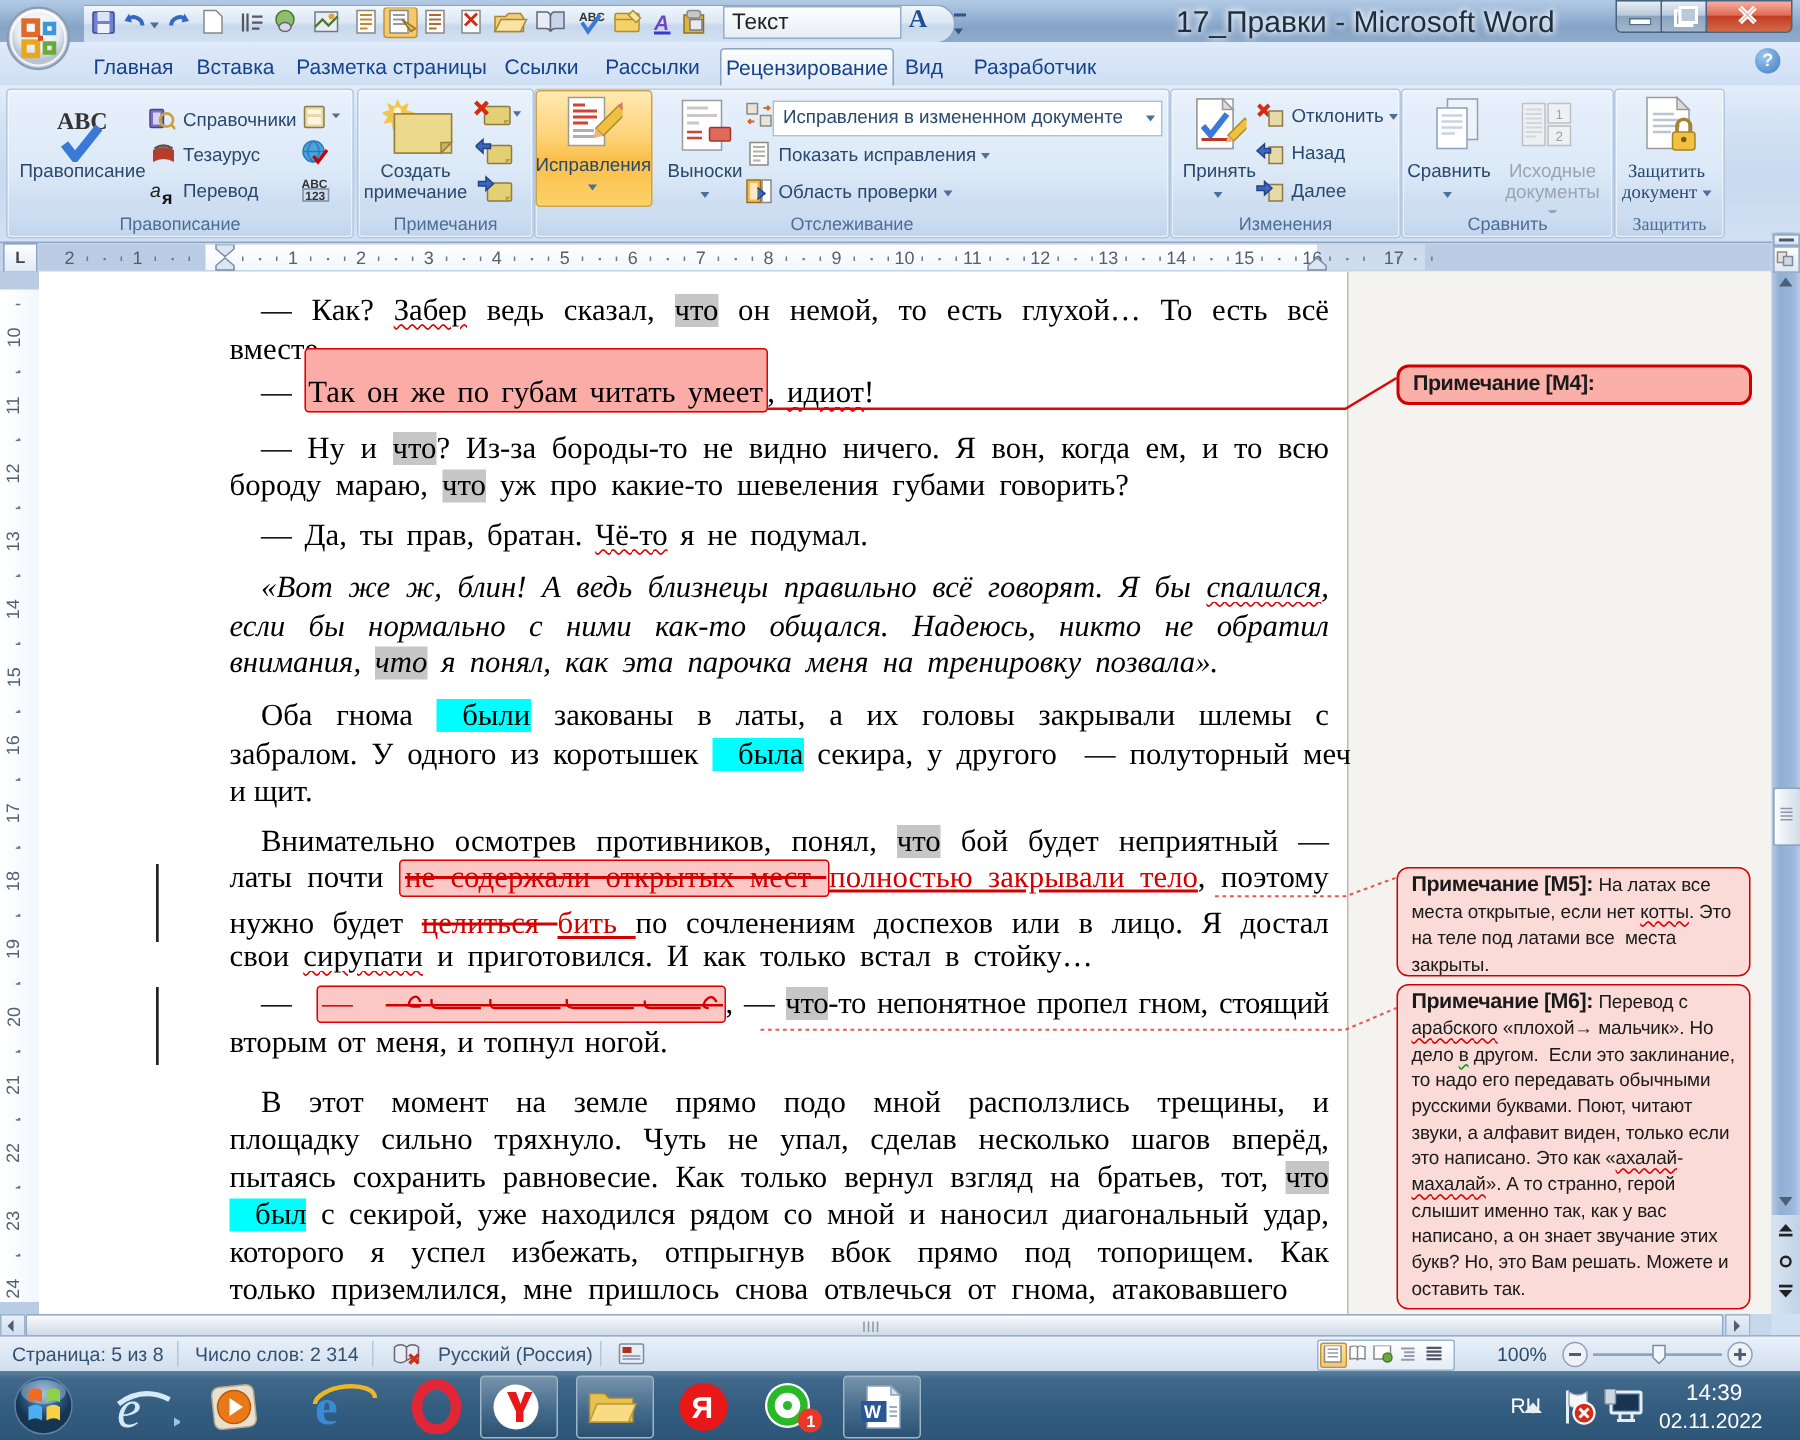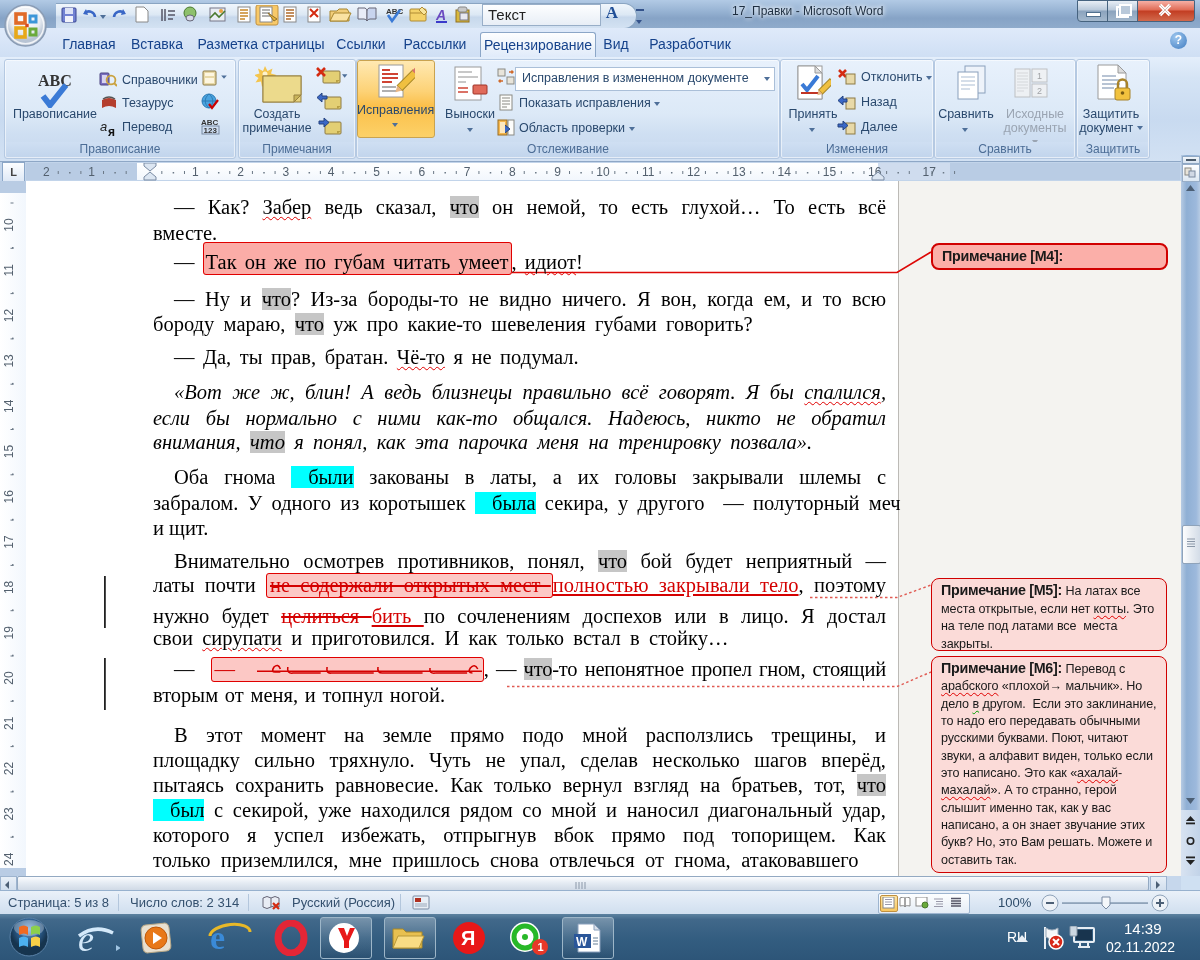--- a/index.html
+++ b/index.html
@@ -1,20 +1,20 @@
 <!DOCTYPE html>
 <html><head><meta charset="utf-8">
 <style>
 html,body{margin:0;padding:0;width:1200px;height:960px;overflow:hidden;font-family:"Liberation Sans",sans-serif;}
 #scr{position:absolute;top:0;left:0;width:1200px;height:960px;background:#cfe0f2;}
 .abs{position:absolute;}
 
 #titlebar{left:0;top:0;width:1200px;height:28px;background:linear-gradient(#b2cae5,#97b3d3 40%,#86a3c6 65%,#8fabcb);border-bottom:1px solid #6f8cab;}
 #qat{left:56px;top:3px;width:580px;height:24px;background:linear-gradient(#f0f6fc,#dce8f4 45%,#c7d8ec 55%,#d3e2f2);border:1px solid #8aa5c2;border-left:none;border-radius:0 13px 13px 0;}
-#title-text{left:732px;top:4px;width:220px;height:20px;font-size:12px;color:#1e2e40;text-shadow:0 0 4px #fff,0 0 6px #fff;white-space:nowrap;}
+#title-text{left:784px;top:4px;width:220px;height:20px;font-size:20px;color:#1e2e40;text-shadow:0 0 4px #fff,0 0 6px #fff;white-space:nowrap;}
 
 #winbtns{left:1077px;top:0;width:117px;height:21px;}
 .wbtn{position:absolute;top:0;height:20px;border:1px solid #46637f;background:linear-gradient(#e8eef5,#b9c9da 45%,#8ba3bd 50%,#a3b8cd);}
 #wmin{left:0;width:30px;border-radius:0 0 0 4px;}
 #wmax{left:30px;width:30px;}
 #wclose{left:60px;width:56px;border-radius:0 0 4px 0;background:linear-gradient(#f6b0a5,#e06b55 45%,#c23d22 50%,#d2694c);}
 
 #tabrow{left:0;top:28px;width:1200px;height:29px;background:linear-gradient(#dfeafa,#cfdff4);}
 .tab{position:absolute;top:4px;height:25px;line-height:25px;text-align:center;font-size:14px;color:#15428b;}
 #tab-active{background:linear-gradient(#fdfeff,#eef4fb 50%,#dfeafa);border:1px solid #8ba6c7;border-bottom:none;border-radius:3px 3px 0 0;color:#15428b;}
@@ -43,21 +43,21 @@
 .tl.last{text-align-last:left;}
 .hg{background:#c6c6c6;}
 .hc{background:#00ffff;padding-left:17px;}
 .red{color:#d40000;}
 .del{color:#d40000;text-decoration:line-through;text-decoration-color:#d40000;}
 .ins{color:#d40000;text-decoration:underline;text-decoration-color:#d40000;}
 .sq{text-decoration:underline wavy #e00000;text-decoration-thickness:1px;text-underline-offset:2px;}
 .sqg{text-decoration:underline wavy #00a000;text-decoration-thickness:1px;text-underline-offset:2px;}
 .ind{display:inline-block;width:21px;}
 .ital{font-style:italic;}
-.cbox4{background:#fbaca7;border:1.7px solid #e00000;border-radius:3px;padding:8px 2px 1px 2px;box-decoration-break:clone;}
+.cbox4{background:#fbaca7;border:1.7px solid #e00000;border-radius:3px;padding:18px 2px 1px 2px;box-decoration-break:clone;}
 .cboxd{background:#fcc8c5;border:1.4px solid #e00000;border-radius:3px;padding:0 1px 1px 3px;}
 .balloon{position:absolute;background:#fbdbd8;border:1.5px solid #d00000;border-radius:8px;font-size:12.6px;letter-spacing:-0.1px;color:#1a1a1a;padding:3px 6px 2px 9px;line-height:17.7px;white-space:nowrap;overflow:hidden;}
 .balloon b{font-size:14.3px;letter-spacing:-0.3px;}
 
 #vscroll{left:1181px;top:155px;width:19px;height:721px;background:linear-gradient(90deg,#b7cbe3,#8fafd4 30%,#9db9dc 80%,#b7cbe3);}
 #hscroll{left:0;top:876px;width:1181px;height:14px;background:#cadcf0;}
 
 #statusbar{left:0;top:890px;width:1200px;height:24px;background:linear-gradient(#eaf1f9,#dce7f4 50%,#cfdeee);border-top:1px solid #97b1ce;font-size:13px;color:#34506e;}
 .sbitem{position:absolute;top:4px;white-space:nowrap;}
 .sbdiv{position:absolute;top:3px;width:1px;height:17px;background:#b3c6dc;}
@@ -316,21 +316,21 @@
           <rect x="2" y="2" width="15" height="28" fill="#f2f2f2" stroke="#b2b2b2"></rect>
           <path d="M4 6 h11 M4 9 h11 M4 12 h11 M4 15 h11 M4 18 h11 M4 21 h11 M4 24 h7" stroke="#cfcfcf" stroke-width="1.2"></path>
           <rect x="19" y="2" width="15" height="13" fill="#f2f2f2" stroke="#b2b2b2"></rect>
           <text x="24" y="12" font-size="9" fill="#8a8a8a">1</text>
           <rect x="19" y="17" width="15" height="13" fill="#f2f2f2" stroke="#b2b2b2"></rect>
           <text x="24" y="27" font-size="9" fill="#8a8a8a">2</text>
         </svg>
       <div class="bigbtn-label" style="left:64px;top:48px;width:72px;color:#9aa4b2;">Исходные<br>документы <span class="darr" style="border-top-color:#9aa4b2"></span></div>
       <div class="rlabel">Сравнить</div>
     </div>
-    <div class="rgroup" style="left:1076px;width:72px;">
+    <div class="rgroup" style="left:1076px;width:72px;font-family:Liberation Serif, serif;">
       <svg class="abs" style="left:18px;top:4px" width="40" height="40" xmlns="http://www.w3.org/2000/svg">
           <path d="M3 1 h20 l8 8 v26 h-28 z" fill="#fff" stroke="#9a9a9a"></path>
           <path d="M23 1 l8 8 h-8 z" fill="#dcdcdc" stroke="#9a9a9a"></path>
           <path d="M7 12 h14 M7 16 h18 M7 20 h18 M7 24 h12" stroke="#b8c4d4" stroke-width="1.8"></path>
           <rect x="20" y="24" width="15" height="12" rx="2" fill="#f2c23e" stroke="#a8832a"></rect>
           <path d="M23 24 v-4 a4.5 4.5 0 0 1 9 0 v4" fill="none" stroke="#a8832a" stroke-width="2.4"></path>
           <circle cx="27.5" cy="29" r="1.8" fill="#7a5c14"></circle>
         </svg>
       <div class="bigbtn-label" style="left:0;top:48px;width:68px;">Защитить<br>документ <span class="darr"></span></div>
       <div class="rlabel">Защитить</div>

